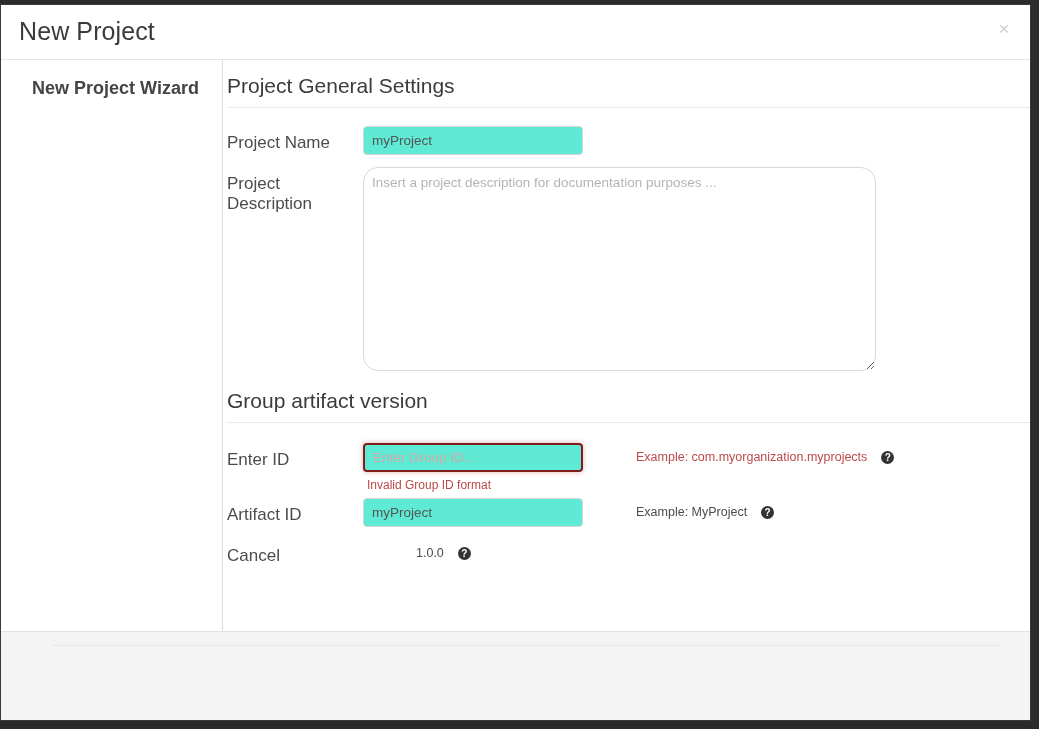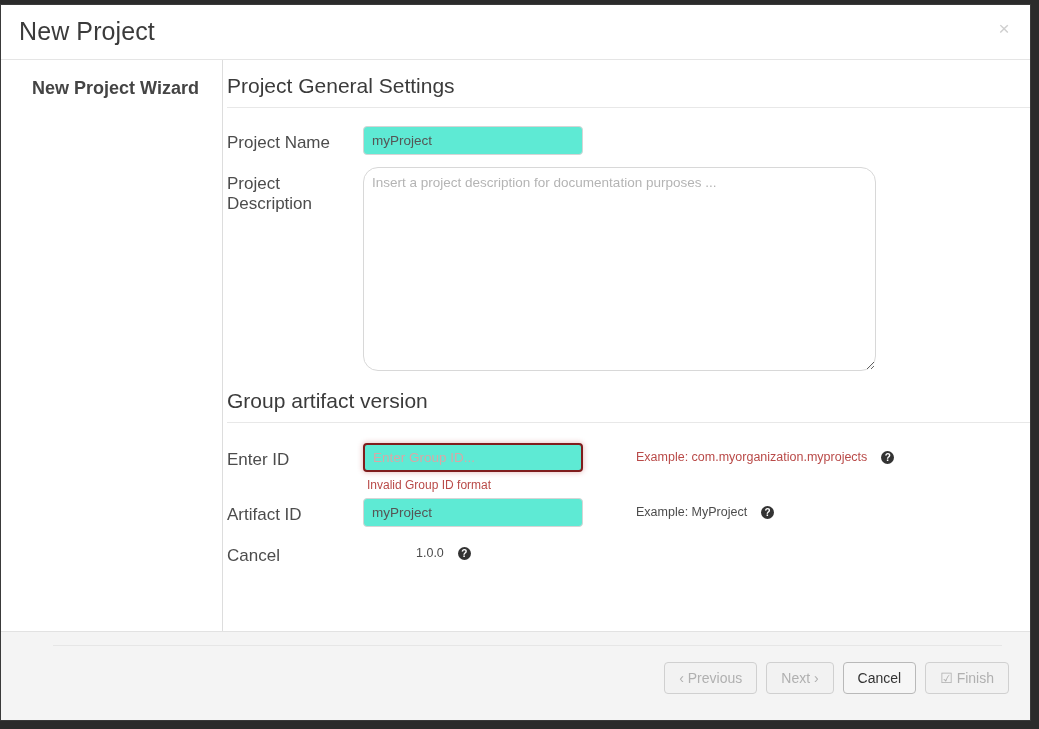--- a/index.html
+++ b/index.html
@@ -320,21 +320,15 @@
           <span>1.0.0</span>
           <span class="help-icon">?</span>
         </div>
       </div>
 
     </div>
   </div>
 
   <div id="modal-footer">
     <div id="footer-rule"></div>
-    <div id="footer-buttons">
-      <button class="btn">‹ Previous</button>
-      <button class="btn">Next ›</button>
-      <button class="btn enabled">Cancel</button>
-      <button class="btn">☑ Finish</button>
-    </div>
   </div>
 
 </div>
 
 </body></html>

